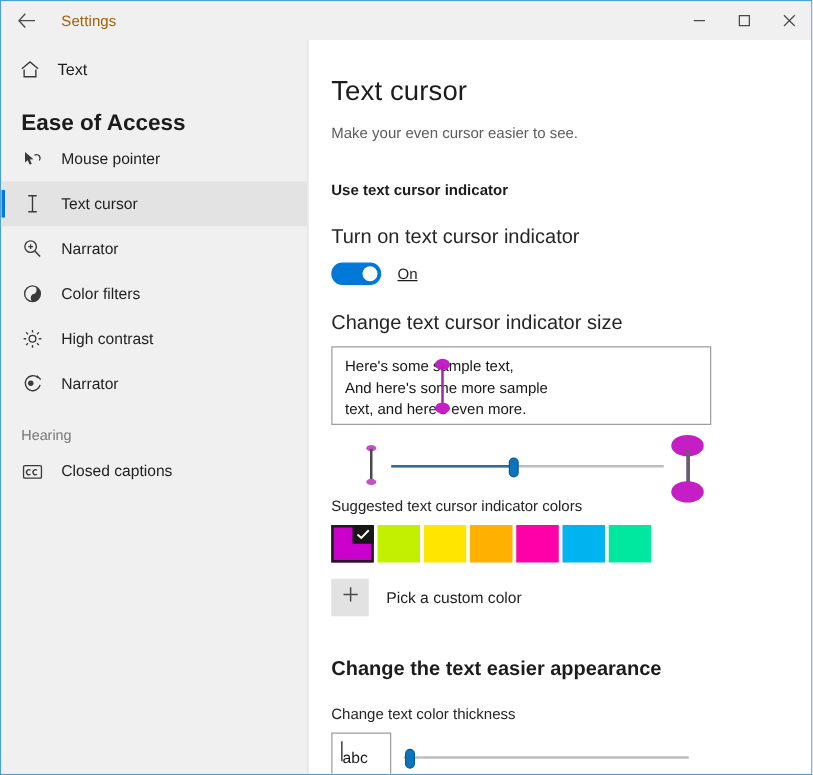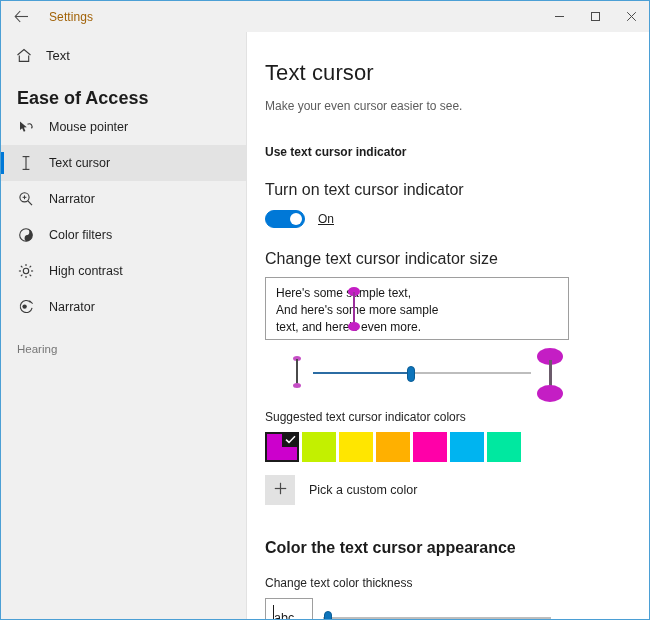--- a/index.html
+++ b/index.html
@@ -283,21 +283,21 @@
   }
   .preview-large .cap {
     position: absolute; left: 0;
     width: 26px; height: 17px; border-radius: 50%;
     background: #c41ec4;
   }
   .preview-large .cap.top { top: 0; }
   .preview-large .cap.bot { bottom: 0; }
 
   
-  .swatch-label { font-size: 12px; color: #252525; margin-top: 14px; }
+  .swatch-label { font-size: 12px; color: #252525; margin-top: 2px; }
   .swatches { display: flex; gap: 3px; margin-top: 8px; }
   .swatch {
     width: 34px; height: 30px;
     position: relative;
   }
   .swatch.selected { outline: 2px solid #1b1b1b; outline-offset: -2px; }
   .swatch .check-corner {
     position: absolute;
     top: 0; right: 0;
     width: 17px; height: 15px;
@@ -496,20 +496,30 @@
             <circle cx="6.6" cy="7.6" r="2.2" fill="#3a3a3a"></circle>
             <line x1="11.4" y1="1.6" x2="14.6" y2="4.6" stroke="#3a3a3a" stroke-width="1.1"></line>
           </svg>
         </span>
         <span class="label">Narrator</span>
       </div>
 
       <div class="group-head">Hearing</div>
 
 
+      <div class="nav-item">
+        <span class="icon-slot">
+          <svg width="16" height="13" viewBox="0 0 16 13">
+            <rect x="0.8" y="1.5" width="14.4" height="10" rx="1.2" fill="none" stroke="#3a3a3a" stroke-width="1.1"></rect>
+            <path d="M6.4 5.2 a2 2 0 1 0 0 3.2" fill="none" stroke="#3a3a3a" stroke-width="1.1"></path>
+            <path d="M11.6 5.2 a2 2 0 1 0 0 3.2" fill="none" stroke="#3a3a3a" stroke-width="1.1"></path>
+          </svg>
+        </span>
+        <span class="label">Closed captions</span>
+      </div>
     </div>
 
     <div class="content">
 
       <div class="page-title">Text cursor</div>
       <div class="page-sub">Make your even cursor easier to see.</div>
 
       <div class="section-head">Use text cursor indicator</div>
 
       <div class="field-label">Turn on text cursor indicator</div>
@@ -577,21 +587,21 @@
           <span>
             <svg width="15" height="15" viewBox="0 0 15 15">
               <line x1="7.5" y1="1.8" x2="7.5" y2="13.2" stroke="#4a4a4a" stroke-width="1.2"></line>
               <line x1="1.8" y1="7.5" x2="13.2" y2="7.5" stroke="#4a4a4a" stroke-width="1.2"></line>
             </svg>
           </span>
         </div>
         <div class="custom-label">Pick a custom color</div>
       </div>
 
-      <div class="appearance-head">Color the text cursor appearance</div>
+      <div class="appearance-head">Change the text easier appearance</div>
 
       <div class="thick-label">Change text color thickness</div>
 
       <div class="thick-row">
         <div class="abc-box">
           <div class="caret"></div>
           <div class="abc-text">abc</div>
         </div>
         <div class="thick-slider">
           <div class="track" style="background: rgb(189, 189, 189);"></div>

